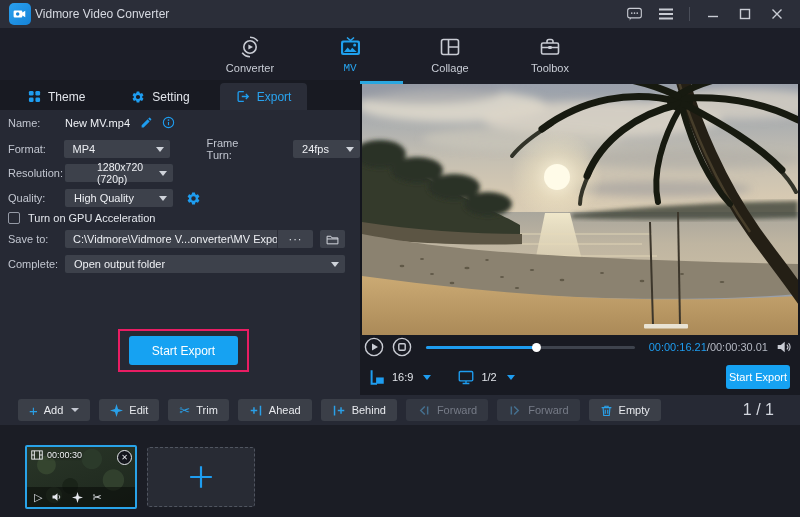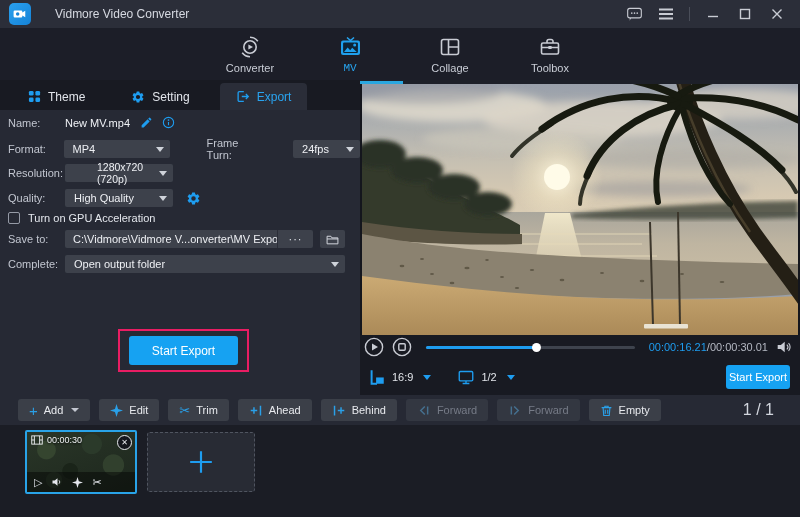--- a/index.html
+++ b/index.html
@@ -11,21 +11,21 @@
     -webkit-user-select:none; user-select:none;
   }
   .abs { position:absolute; }
 
   
   .titlebar { left:0; top:0; width:800px; height:28px; background:#2b2e39;
     display:flex; align-items:center; }
   .app-icon { width:22px; height:22px; margin-left:9px; border-radius:5px;
     background:linear-gradient(135deg,#2aa0ee,#1583d8);
     display:flex; align-items:center; justify-content:center; }
-  .app-title { margin-left:24px; color:#d6d9e1; font-size:12px;text-align:center; }
+  .app-title { margin-left:4px; color:#d6d9e1; font-size:12px;text-align:center; }
   .titlebar-right { margin-left:auto; display:flex; align-items:center; gap:14px; padding-right:14px; }
   .tb-btn { width:18px; height:18px; display:flex; align-items:center; justify-content:center; }
   .tb-divider { width:1px; height:14px; background:#4a4e59; }
 
   
   .navbar { left:0; top:28px; width:800px; height:52px; background:#1c1e28;
     display:flex; align-items:center; justify-content:center; gap:30px; }
   .nav-item { width:70px; display:flex; flex-direction:column; align-items:center; gap:3px;
     color:#c9cdd6; font-size:11px; cursor:default; }
   .nav-item.active { color:#27a4ef;font-family:Liberation Mono, monospace; }
@@ -92,21 +92,21 @@
     font-size:11px; font-family:inherit; display:flex; align-items:center; gap:6px; padding:0 11px; }
   .tool-btn.disabled { background:#333741; color:#767b87; }
   .tool-glyph { color:#2aa0e8; font-size:13px; line-height:1; }
   .tool-btn.disabled .tool-glyph { color:#45708f; }
   .add-caret { width:0; height:0; border-left:4px solid transparent; border-right:4px solid transparent;
     border-top:4px solid #c3c7d0; margin-left:2px; }
   .page-indicator { margin-left:auto; margin-right:26px; color:#d2d6de; font-size:16px; }
 
   
   .tl-area { left:0; top:425px; width:800px; height:92px; background:#1b1d25;
-    display:flex; padding:5px 0 0 25px; gap:10px; }
+    display:flex; padding:20px 0 0 25px; gap:10px; }
   .clip { position:relative; width:112px; height:64px; border:2px solid #29a3e8; border-radius:2px;
     overflow:hidden;
     background-color:#232e24;
     background-image:
       radial-gradient(circle at 18% 30%, #35452f 0 9%, transparent 10%),
       radial-gradient(circle at 60% 20%, #2b3a2a 0 12%, transparent 13%),
       radial-gradient(circle at 40% 65%, #1a2419 0 10%, transparent 11%),
       radial-gradient(circle at 80% 55%, #31402d 0 11%, transparent 12%),
       radial-gradient(circle at 25% 80%, #2e3c2b 0 8%, transparent 9%),
       linear-gradient(160deg, #2a3628, #1d271d); }

